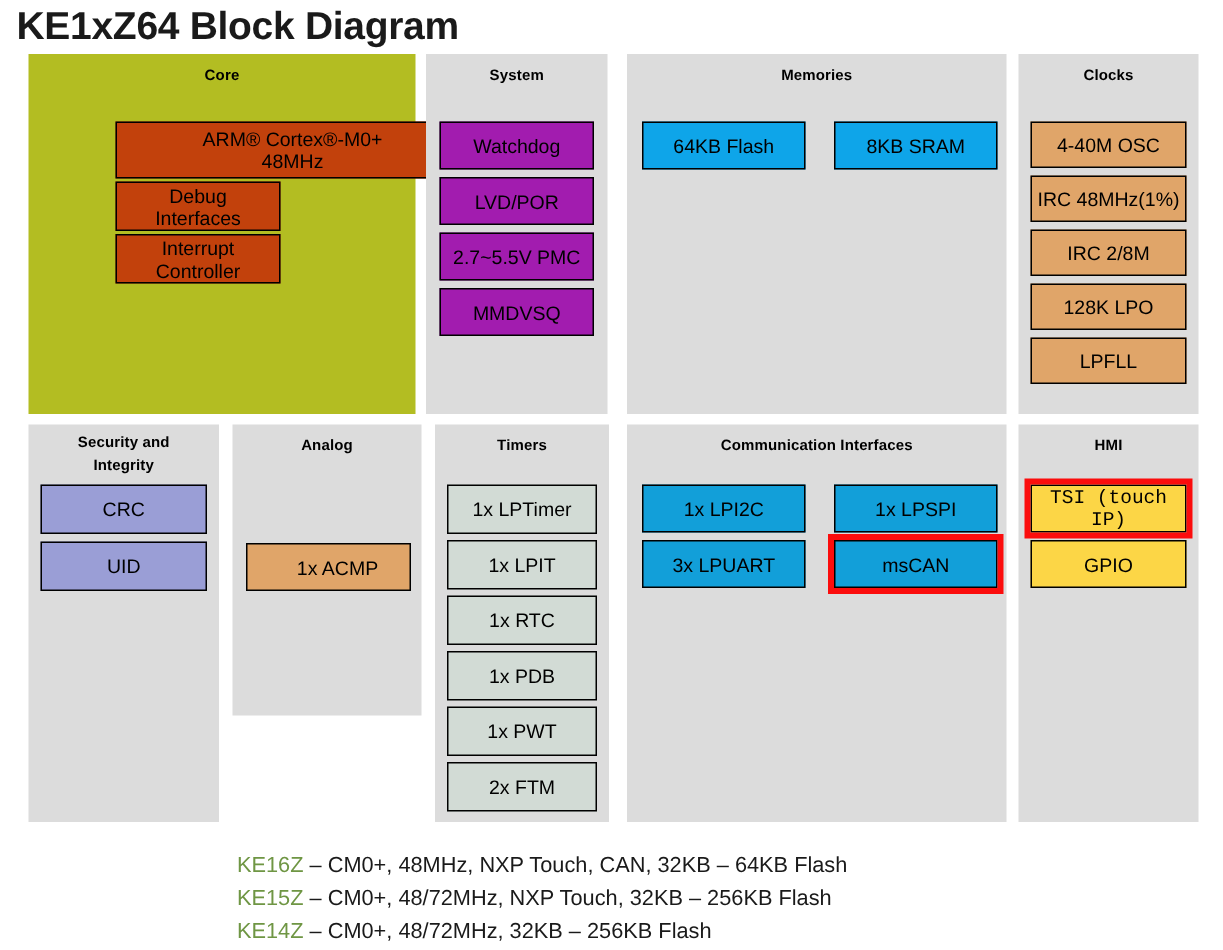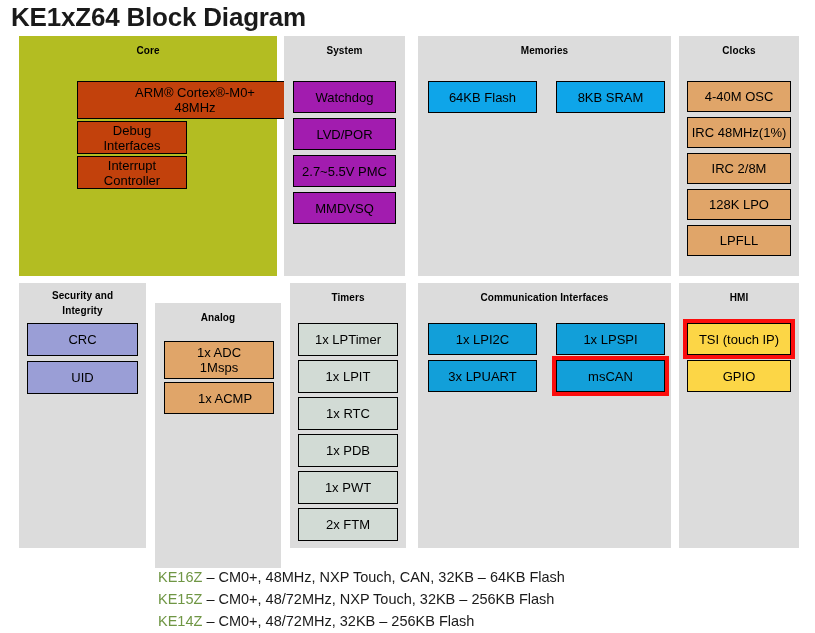--- a/index.html
+++ b/index.html
@@ -144,24 +144,22 @@
     <div class="block c-clk" style="left:8px; top:189px; width:104px; height:31px;">LPFLL</div>
   </div>
 
   <div class="panel" style="left:19px; top:283px; width:127px; height:265px;">
     <div class="panel-title two-line" style="white-space:pre-line;">Security and
 Integrity</div>
     <div class="block c-sec" style="left:8px; top:40px; width:111px; height:33px;">CRC</div>
     <div class="block c-sec" style="left:8px; top:78px; width:111px; height:33px;">UID</div>
   </div>
 
-  <div class="panel" style="left:155px; top:283px; width:126px; height:265px;margin-top:20px;">
+  <div class="panel" style="left:155px; top:283px; width:126px; height:194px;">
     <div class="panel-title">Analog</div>
-    <div class="block c-ana" style="left:9px; top:38px; width:110px; height:38px;">1x ADC
-1Msps</div>
     <div class="block c-ana" style="left:9px; top:79px; width:110px; height:32px;padding-left:12px;">1x ACMP</div>
   </div>
 
   <div class="panel" style="left:290px; top:283px; width:116px; height:265px;">
     <div class="panel-title">Timers</div>
     <div class="block c-tim" style="left:8px; top:40px; width:100px; height:33px;">1x LPTimer</div>
     <div class="block c-tim" style="left:8px; top:77px; width:100px; height:33px;">1x LPIT</div>
     <div class="block c-tim" style="left:8px; top:114px; width:100px; height:33px;">1x RTC</div>
     <div class="block c-tim" style="left:8px; top:151px; width:100px; height:33px;">1x PDB</div>
     <div class="block c-tim" style="left:8px; top:188px; width:100px; height:33px;">1x PWT</div>
@@ -171,21 +169,21 @@
   <div class="panel" style="left:418px; top:283px; width:253px; height:265px;">
     <div class="panel-title">Communication Interfaces</div>
     <div class="block c-com" style="left:10px; top:40px; width:109px; height:32px;">1x LPI2C</div>
     <div class="block c-com" style="left:138px; top:40px; width:109px; height:32px;">1x LPSPI</div>
     <div class="block c-com" style="left:10px; top:77px; width:109px; height:32px;">3x LPUART</div>
     <div class="block c-com highlight" style="left:138px; top:77px; width:109px; height:32px;">msCAN</div>
   </div>
 
   <div class="panel" style="left:679px; top:283px; width:120px; height:265px;">
     <div class="panel-title">HMI</div>
-    <div class="block c-hmi highlight" style="left:8px; top:40px; width:104px; height:32px;">TSI (touch IP)</div>
+    <div class="block c-hmi highlight" style="left:8px; top:40px; width:104px; height:32px;font-family:Liberation Mono, monospace;">TSI (touch IP)</div>
     <div class="block c-hmi" style="left:8px; top:77px; width:104px; height:32px;">GPIO</div>
   </div>
 
 </div>
 
 <div id="legend">
   <div class="legend-line">
     <span class="legend-part">KE16Z</span>
     <span class="legend-desc">– CM0+, 48MHz, NXP Touch, CAN, 32KB – 64KB Flash</span>
   </div>

